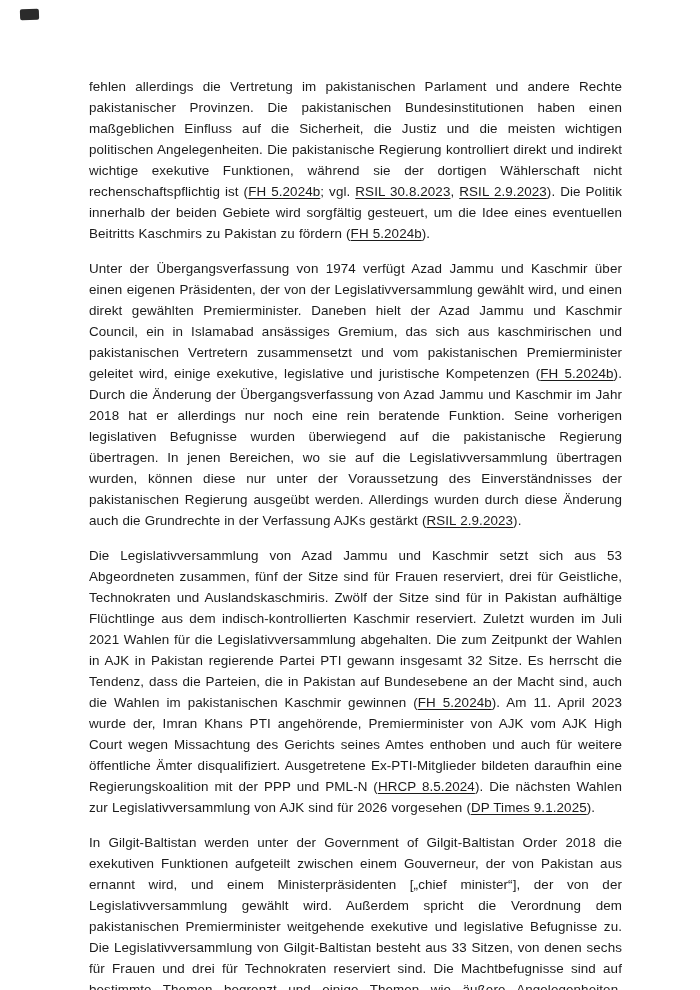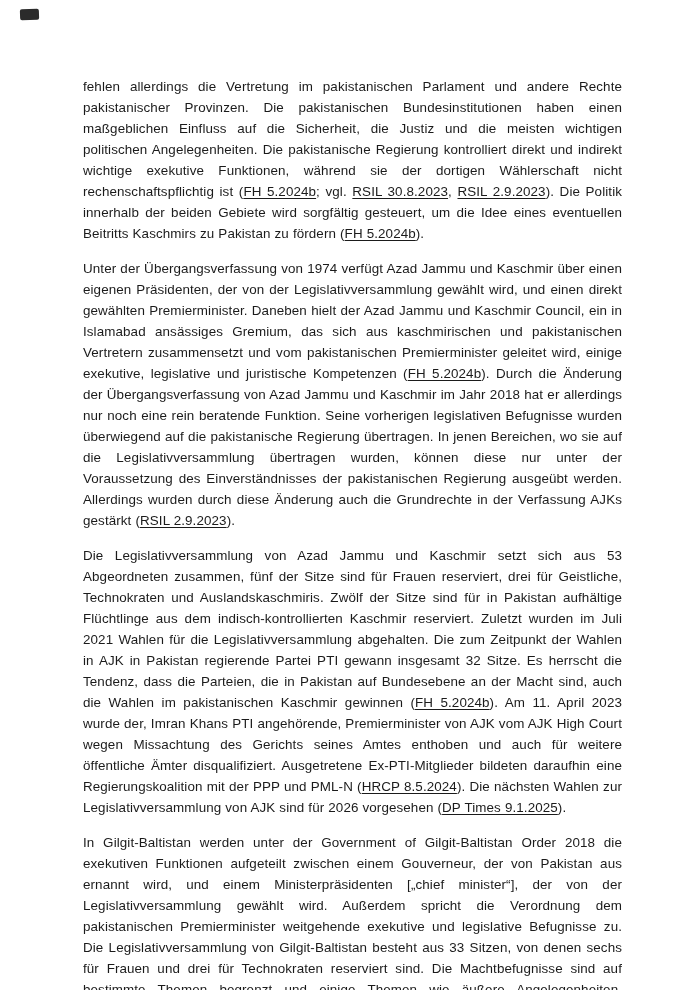--- a/index.html
+++ b/index.html
@@ -28,21 +28,21 @@
     border-radius: 2px;
     transform: rotate(-2deg);
   }
   .text-block {
     position: absolute;
     left: 83px;
     top: 76px;
     width: 539px;
   }
   p.para {
-    margin: 0 0 14px 0;
+    margin: 0 0 14px 6px;
     font-size: 13.4px;
     line-height: 21px;
     text-align: justify;
     color: #1b1b1b;
     letter-spacing: 0.1px;
     hyphens: auto;
     -webkit-hyphens: auto;
     word-spacing: 0.2px;
   }
   .citation-link {

